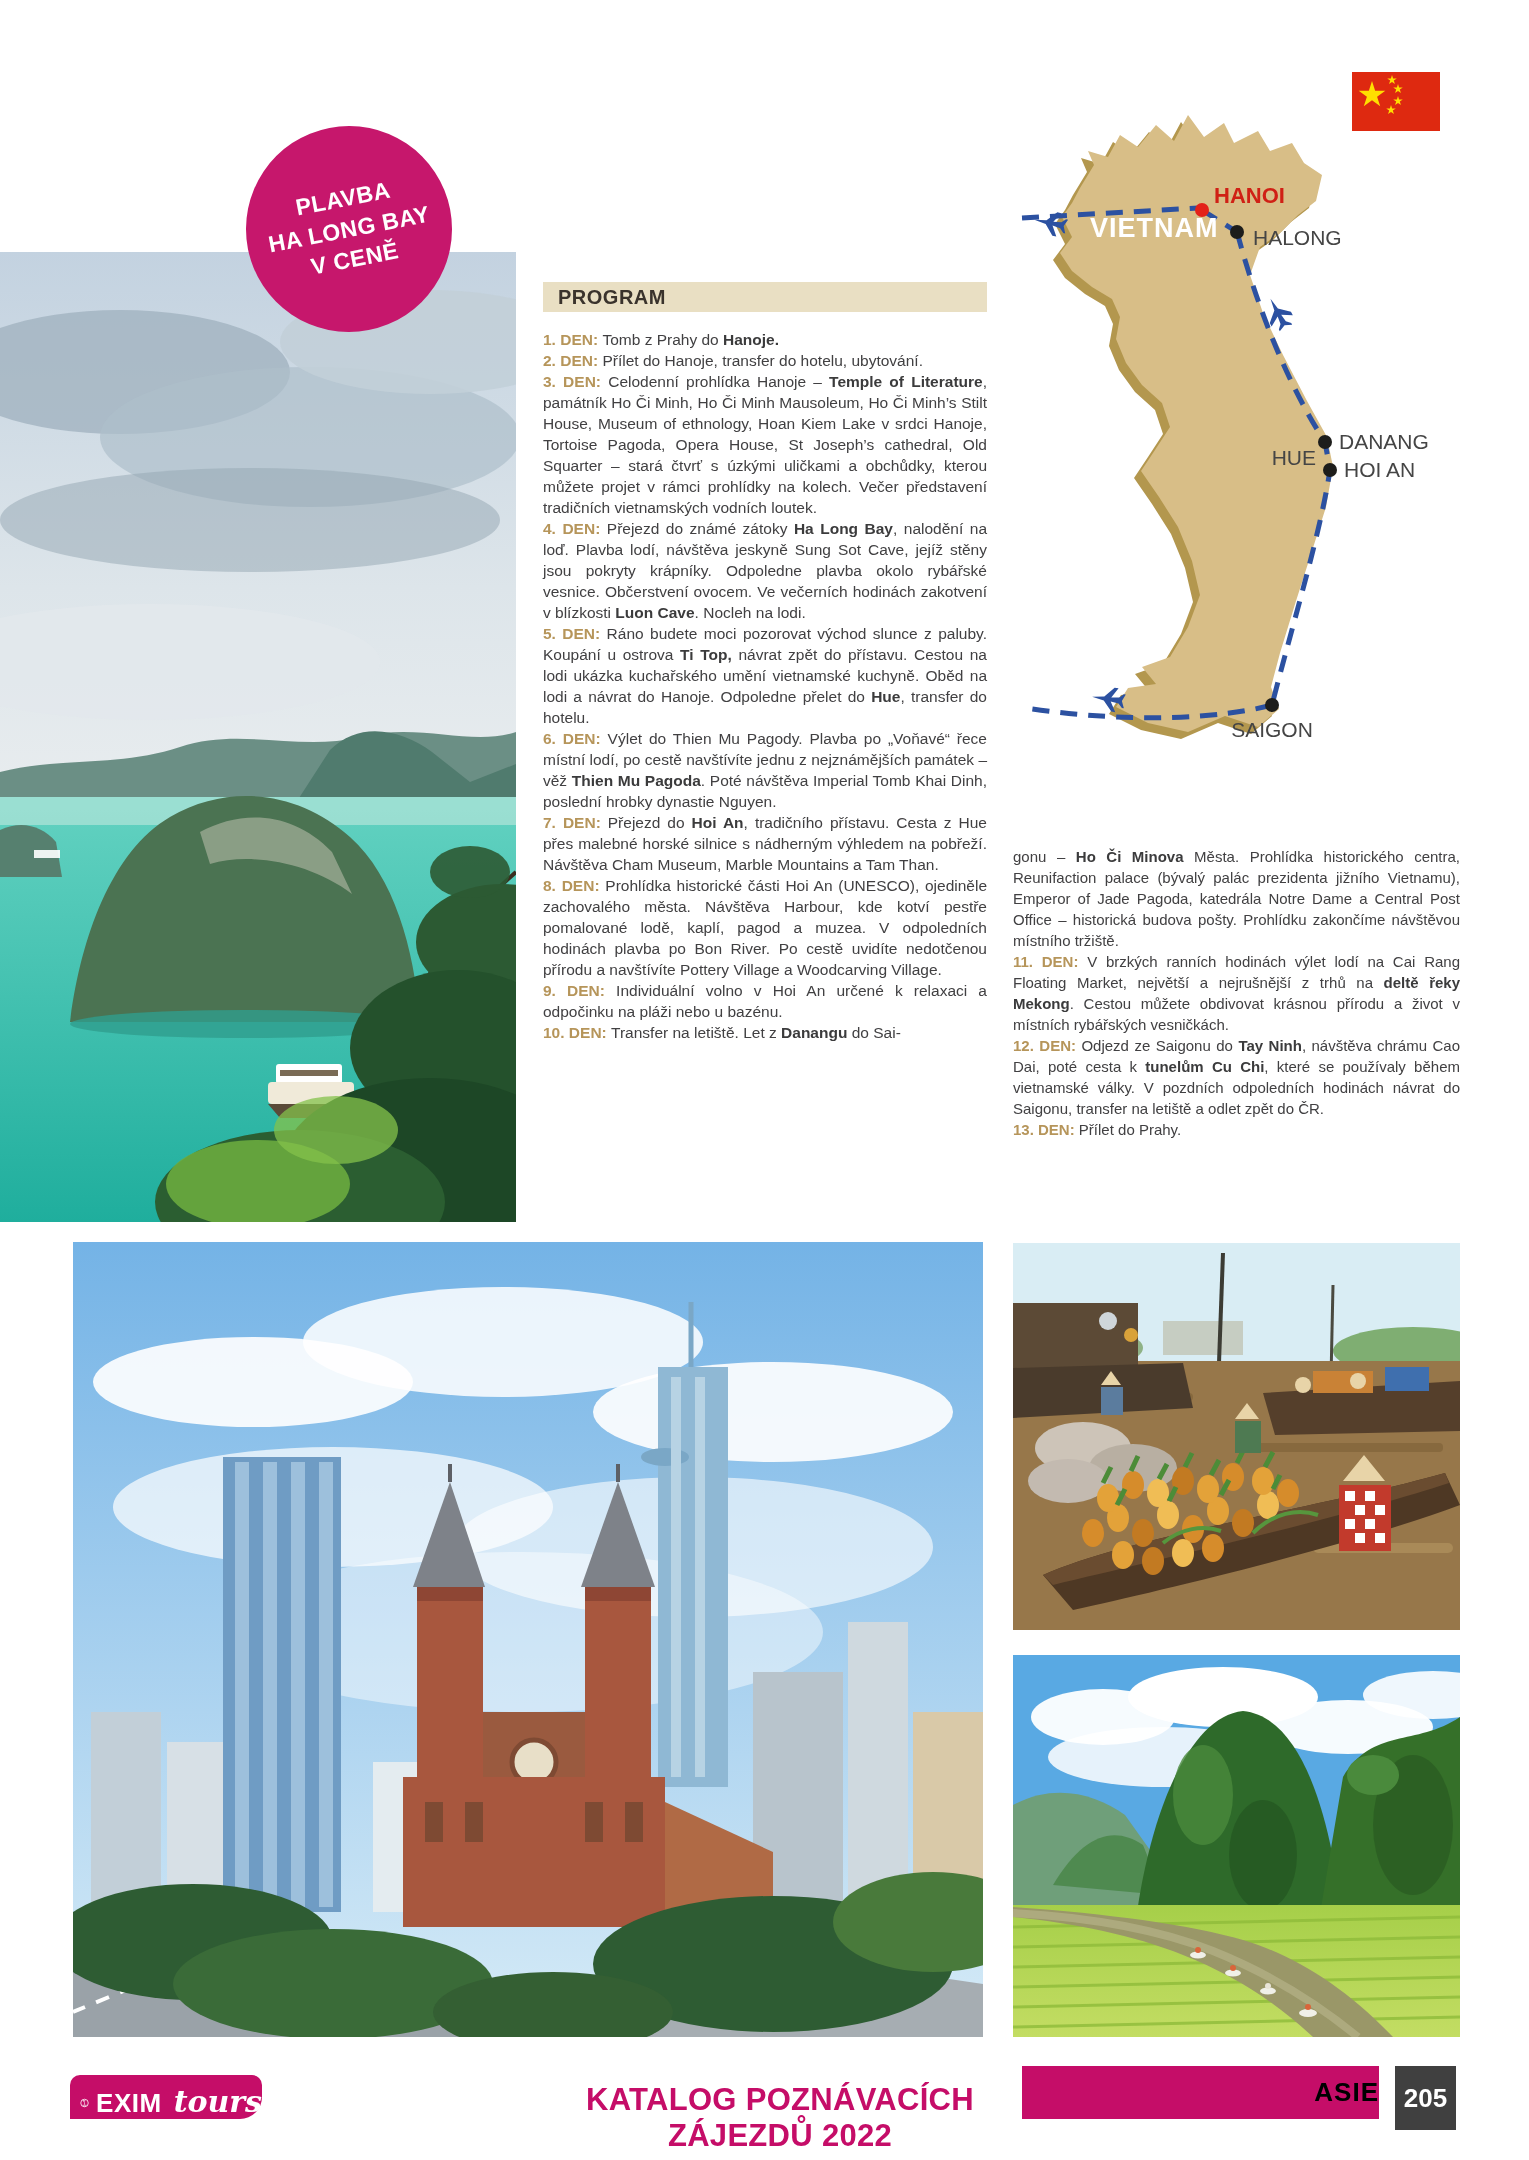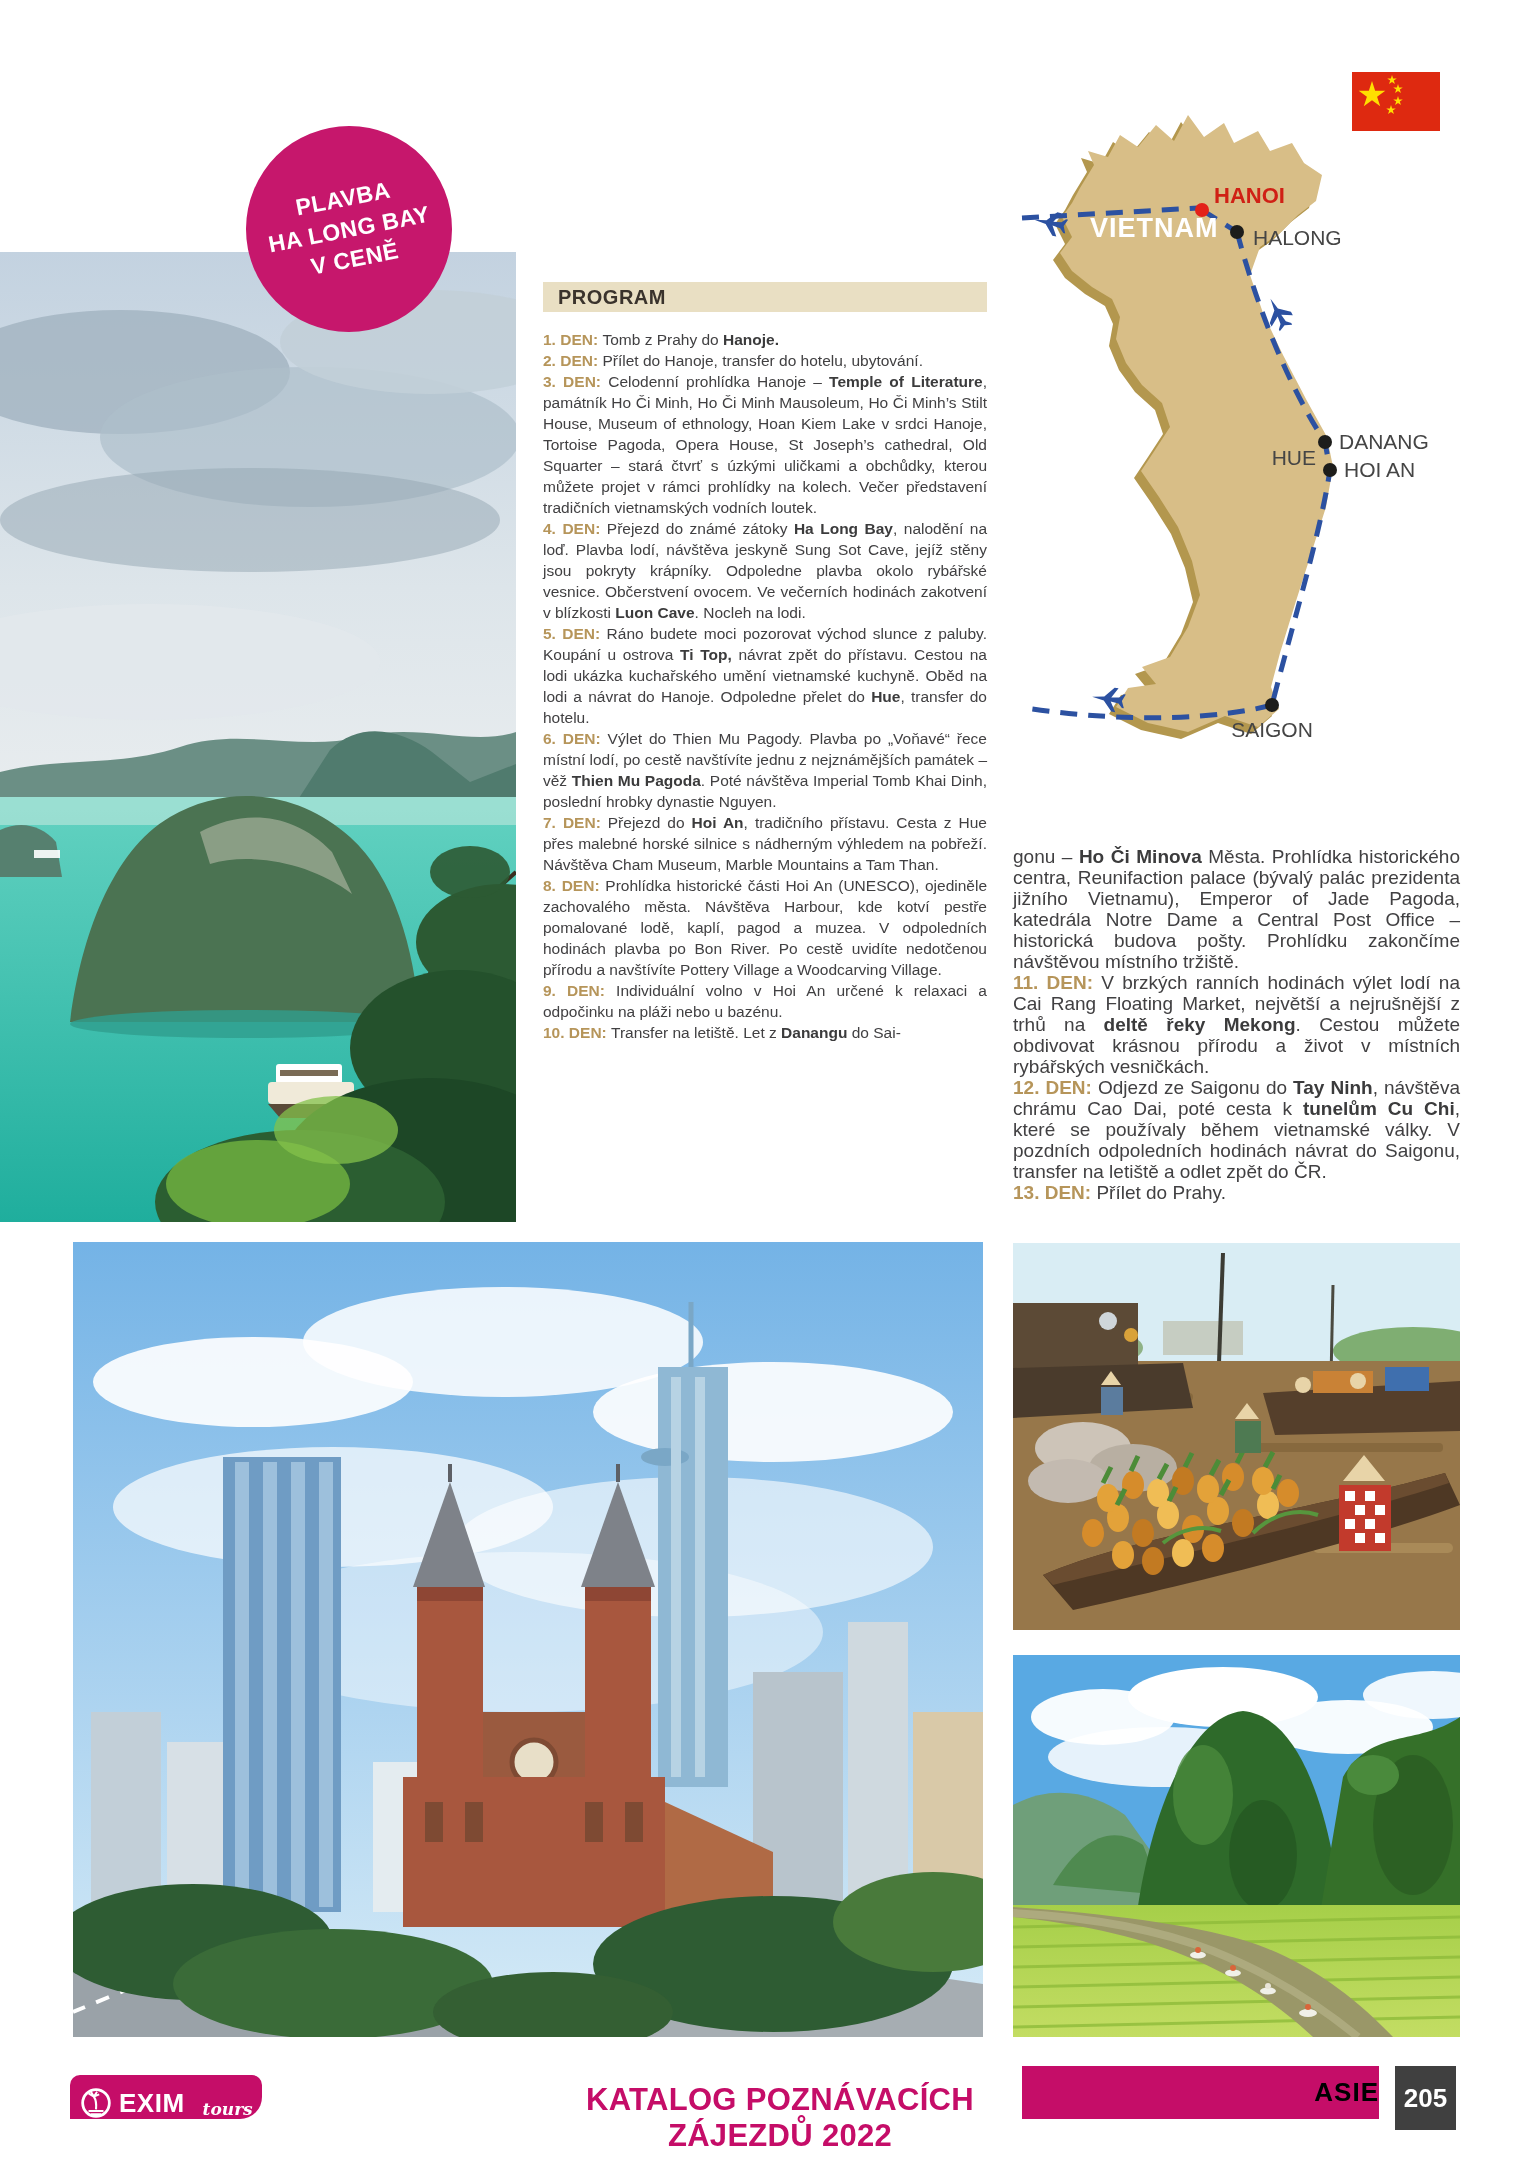--- a/index.html
+++ b/index.html
@@ -27,31 +27,31 @@
   #program-col{left:543px; top:282px; width:444px;}
   #program-header{
     background:#e9dfc3; height:30px; display:flex; align-items:center;
     padding-left:15px; box-sizing:border-box;
     font-size:20px; font-weight:700; color:#3a332c; letter-spacing:.5px;
   }
   .daytext{margin-top:17px; font-size:15.5px; line-height:21px; color:#414042;}
   .day{text-align:justify; hyphens:auto; -webkit-hyphens:auto;}
   .dl{font-weight:700; color:#b6955a;}
   .bb{font-weight:700; color:#3b3b3c;}
-  #right-col{left:1013px; top:846px; width:447px; font-size:19px; line-height:21px;}
+  #right-col{left:1013px; top:846px; width:447px; font-size:15px; line-height:21px;}
   
   #map{left:1020px; top:55px; width:450px; height:710px;}
   
   #logo{
     left:70px; top:2075px; width:192px; height:44px; background:#c50d68;
     border-radius:10px 10px 22px 0; display:flex; align-items:flex-end; padding-left:10px;
     box-sizing:border-box; color:#fff;
   }
   #logo .exim{font-weight:700; font-size:26px; letter-spacing:.5px; margin-left:7px;}
-  #logo .tours{font-family:"DejaVu Serif", serif; font-style:italic; font-weight:700; font-size:17px; margin-left:18px;}
+  #logo .tours{font-family:"DejaVu Serif", serif; font-style:italic; font-weight:700; font-size:30px; margin-left:12px;}
   #catalog-text{
     left:530px; top:2082px; width:500px; text-align:center;
     font-size:31px; font-weight:700; color:#c50d68; letter-spacing:.3px;
   }
   #asie-bar{
     left:1022px; top:2066px; width:357px; height:53px; background:#c50d68;
     display:flex; align-items:center; justify-content:flex-end;
     color:#000000; font-weight:700; font-size:26px; letter-spacing:1px;
   }
   #page-num{

